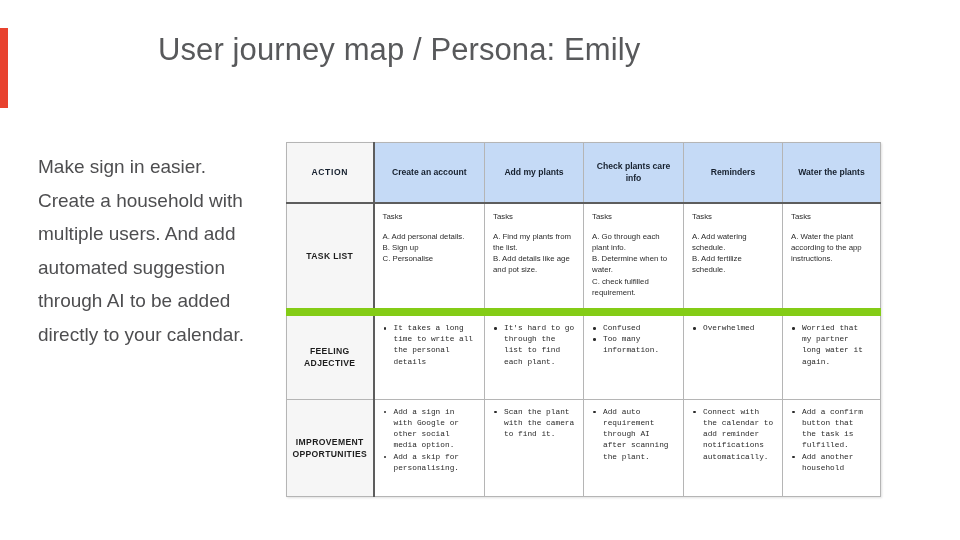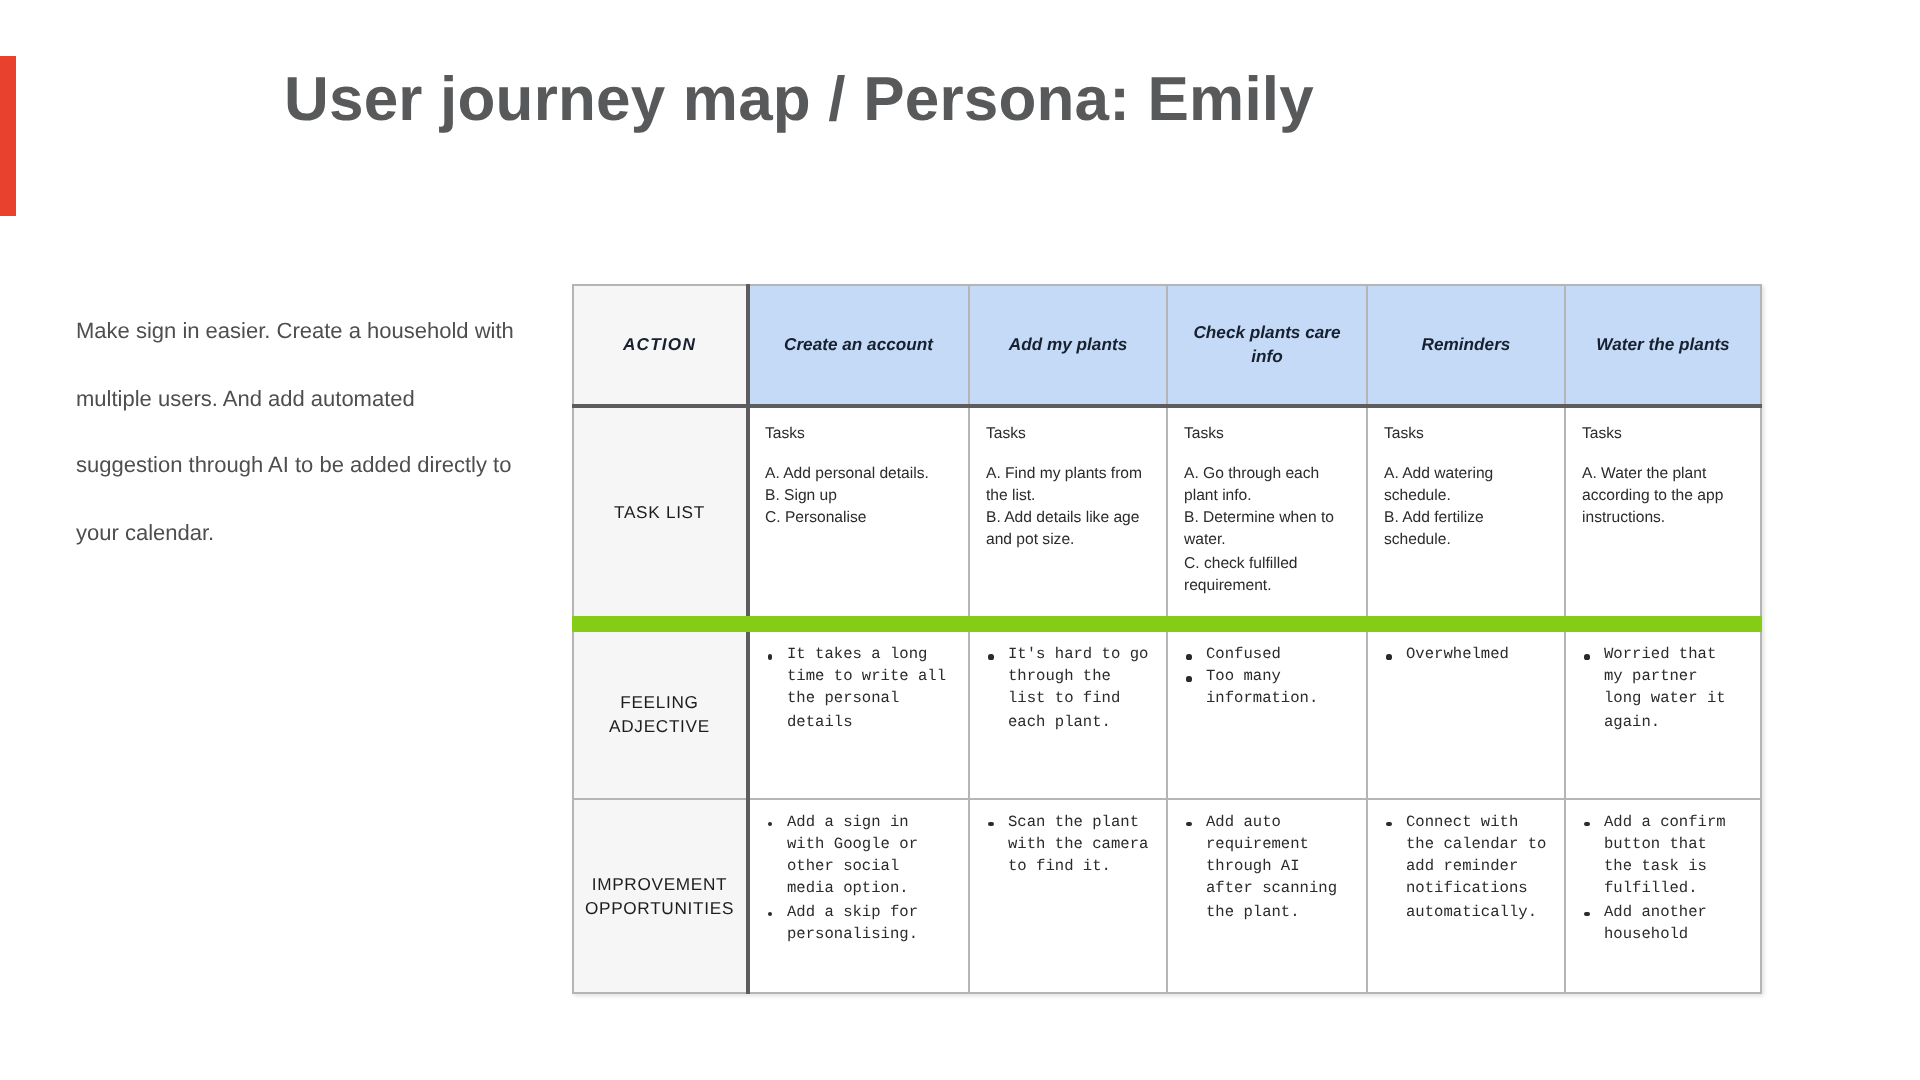--- a/index.html
+++ b/index.html
@@ -23,36 +23,36 @@
     left: 0;
     top: 28px;
     width: 8px;
     height: 80px;
     background: #e8422e;
   }
 
   
   .slide-title {
     position: absolute;
-    left: 142px;
+    left: 158px;
     top: 32px;
     font-size: 31px;
-    font-weight: 700;
+    font-weight: 400;
     color: #58595b;
     letter-spacing: 0.1px;
     white-space: nowrap;
   }
 
   
   .side-note {
     position: absolute;
     left: 38px;
     top: 150px;
     width: 222px;
-    font-size: 11px;
+    font-size: 19px;
     font-weight: 400;
     line-height: 33.5px;
     color: #4e4e50;
   }
 
   
   .journey-table {
     position: absolute;
     left: 286px;
     top: 142px;
@@ -73,21 +73,21 @@
     line-height: 11.2px;
     color: #2b2b2b;
   }
 
   
   .journey-table td.row-label {
     background: #f6f6f6;
     vertical-align: middle;
     text-align: center;
     font-size: 8.6px;
-    font-weight: normal;
+    font-weight: bold;
     letter-spacing: 0.35px;
     line-height: 12px;
     color: #1d1d1d;
     border-right: 2px solid #5d5d5d;
     padding: 4px 5px;
   }
 
   
   .journey-table tr.header-row td {
     background: #c5daf6;
@@ -140,21 +140,21 @@
 
   
   col.c0 { width: 87px; }
   col.c1 { width: 111px; }
   col.c2 { width: 99px; }
   col.c3 { width: 100px; }
   col.c4 { width: 99px; }
   col.c5 { width: 98px; }
 
   
-  tr.header-row { height: 60px; font-style: italic; }
+  tr.header-row { height: 60px; }
   tr.tasks-row  { height: 109px; }
   tr.feel-row   { height: 87px; }
   tr.improve-row{ height: 97px; }
 </style>
 </head>
 <body>
 
 <div class="accent-bar"></div>
 
 <div class="slide-title">User journey map / Persona: Emily</div>

